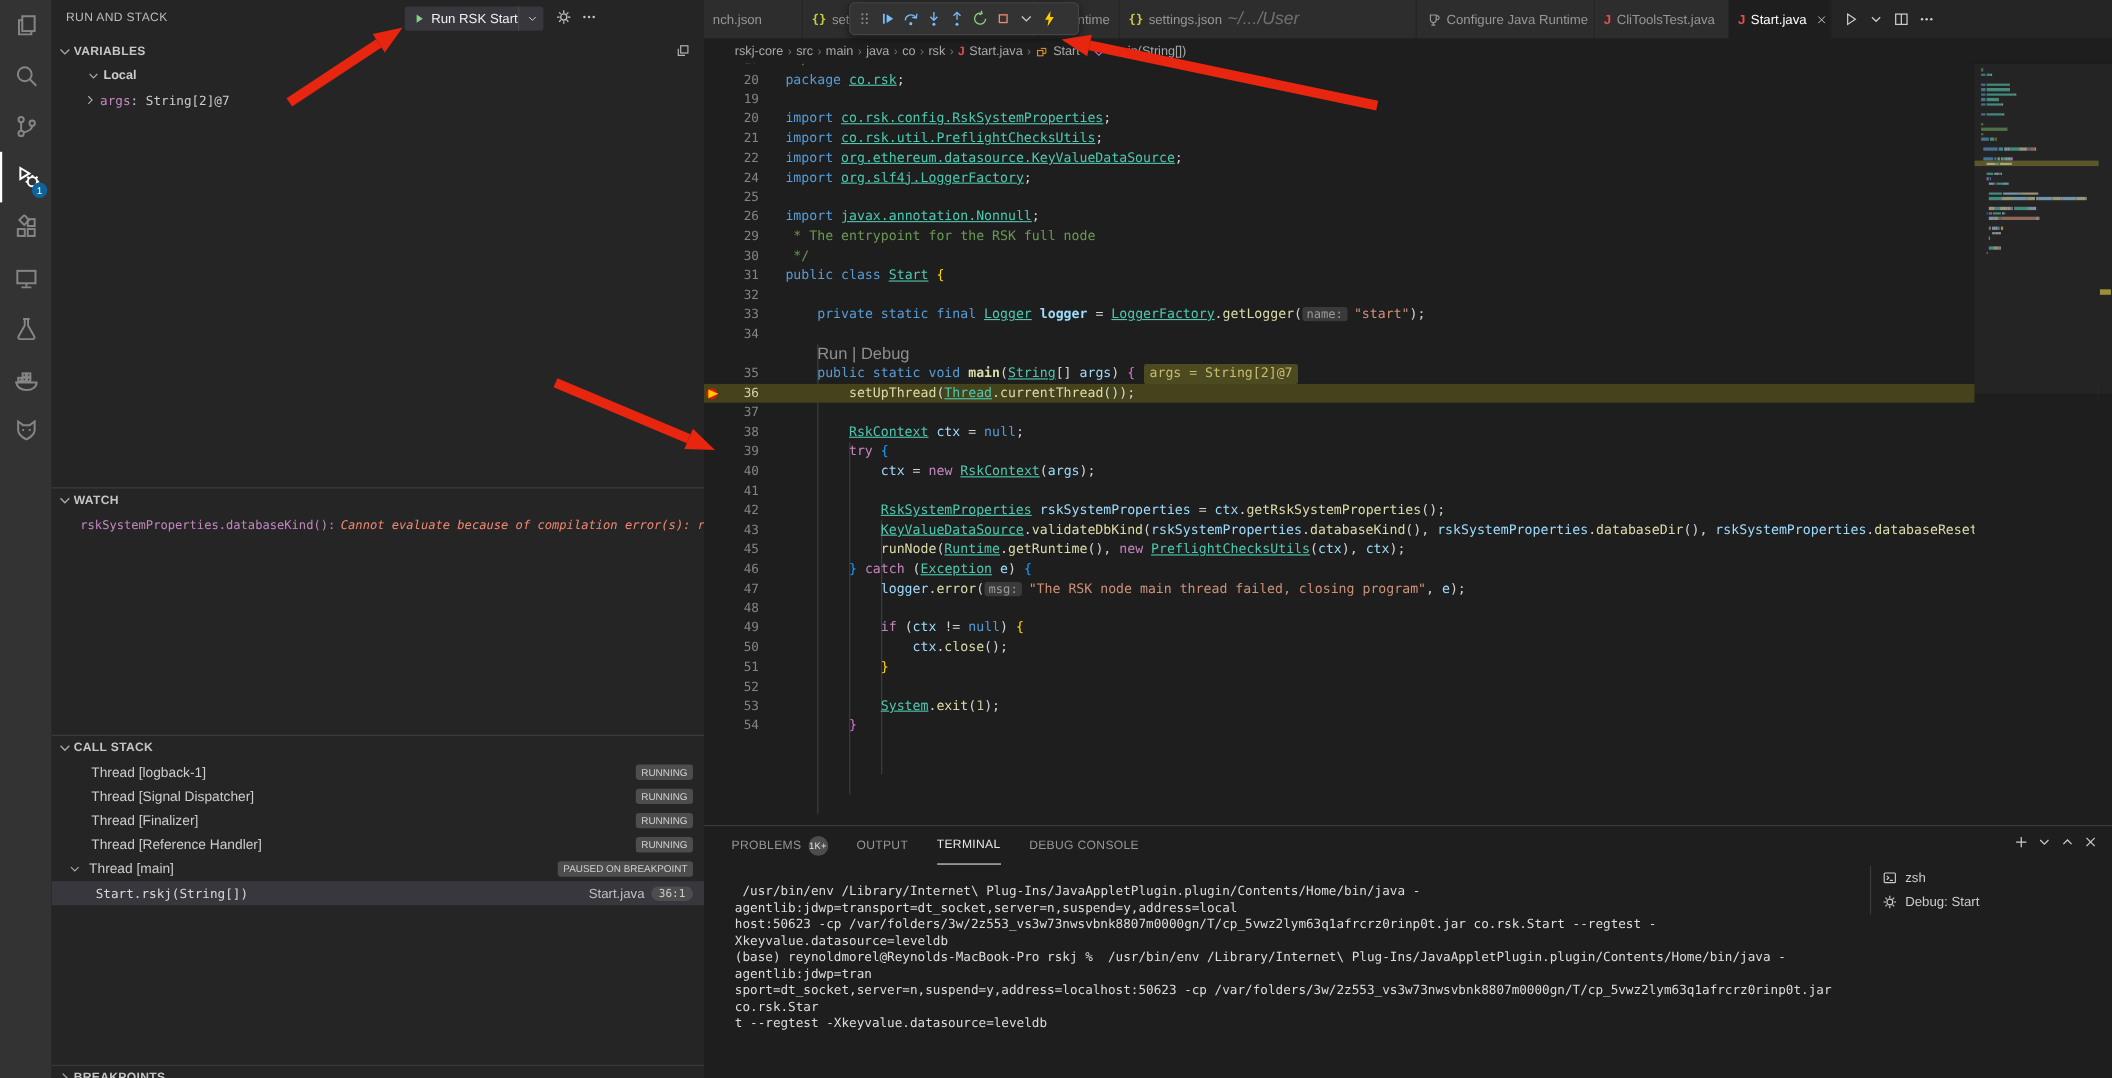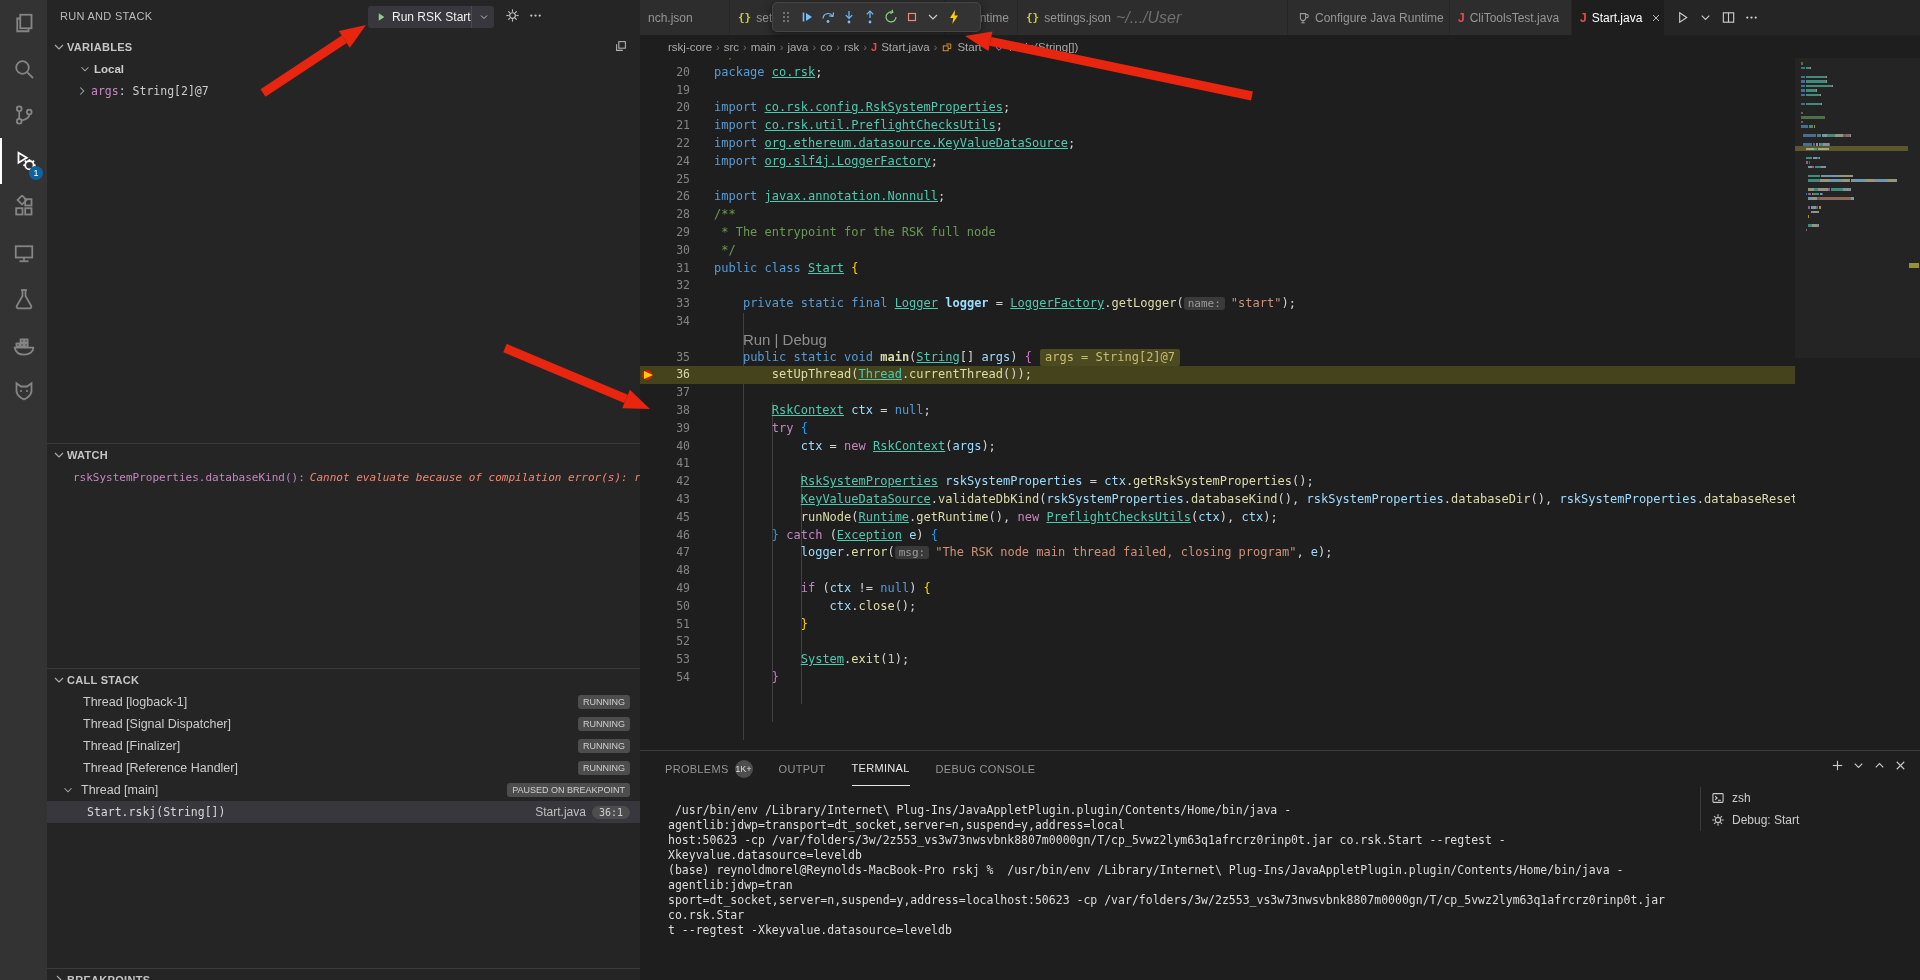--- a/index.html
+++ b/index.html
@@ -520,22 +520,20 @@
         <div class="crow">
       <span class="m"></span><span class="ln">21</span><span class="sp"></span><span><span class="tk-kw">import</span><span class="tk-plain"> </span><span class="tk-type">co.rsk.util.PreflightChecksUtils</span><span class="tk-punct">;</span></span></div>
         <div class="crow">
       <span class="m"></span><span class="ln">22</span><span class="sp"></span><span><span class="tk-kw">import</span><span class="tk-plain"> </span><span class="tk-type">org.ethereum.datasource.KeyValueDataSource</span><span class="tk-punct">;</span></span></div>
         <div class="crow">
       <span class="m"></span><span class="ln">24</span><span class="sp"></span><span><span class="tk-kw">import</span><span class="tk-plain"> </span><span class="tk-type">org.slf4j.LoggerFactory</span><span class="tk-punct">;</span></span></div>
         <div class="crow">
       <span class="m"></span><span class="ln">25</span><span class="sp"></span><span></span></div>
         <div class="crow">
       <span class="m"></span><span class="ln">26</span><span class="sp"></span><span><span class="tk-kw">import</span><span class="tk-plain"> </span><span class="tk-type">javax.annotation.Nonnull</span><span class="tk-punct">;</span></span></div>
-        <div class="crow">
-      <span class="m"></span><span class="ln">28</span><span class="sp"></span><span><span class="tk-comment">/**</span></span></div>
         <div class="crow">
       <span class="m"></span><span class="ln">29</span><span class="sp"></span><span><span class="tk-comment"> * The entrypoint for the RSK full node</span></span></div>
         <div class="crow">
       <span class="m"></span><span class="ln">30</span><span class="sp"></span><span><span class="tk-comment"> */</span></span></div>
         <div class="crow">
       <span class="m"></span><span class="ln">31</span><span class="sp"></span><span><span class="tk-kw">public class</span><span class="tk-plain"> </span><span class="tk-type">Start</span><span class="tk-plain"> </span><span class="tk-bgold">{</span></span></div>
         <div class="crow">
       <span class="m"></span><span class="ln">32</span><span class="sp"></span><span></span></div>
         <div class="crow">
       <span class="m"></span><span class="ln">33</span><span class="sp"></span><span>    <span class="tk-kw">private static final</span><span class="tk-plain"> </span><span class="tk-type">Logger</span><span class="tk-plain"> </span><span class="tk-varb">logger</span><span class="tk-punct"> = </span><span class="tk-type">LoggerFactory</span><span class="tk-punct">.</span><span class="tk-method">getLogger</span><span class="tk-punct">(</span><span class="inlay">name:</span><span class="tk-str">"start"</span><span class="tk-punct">);</span></span></div>

